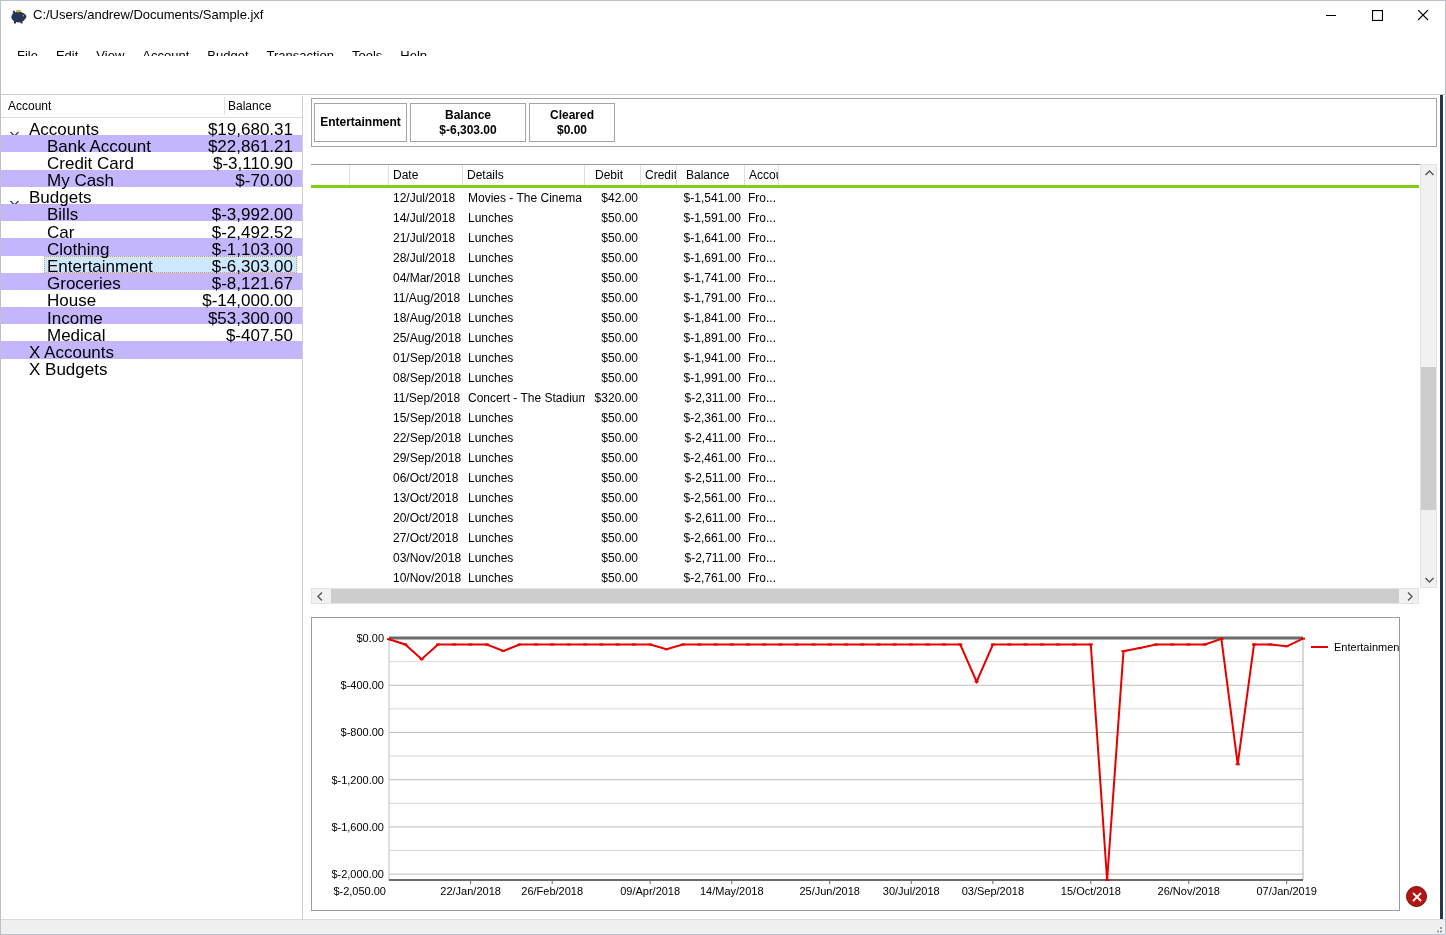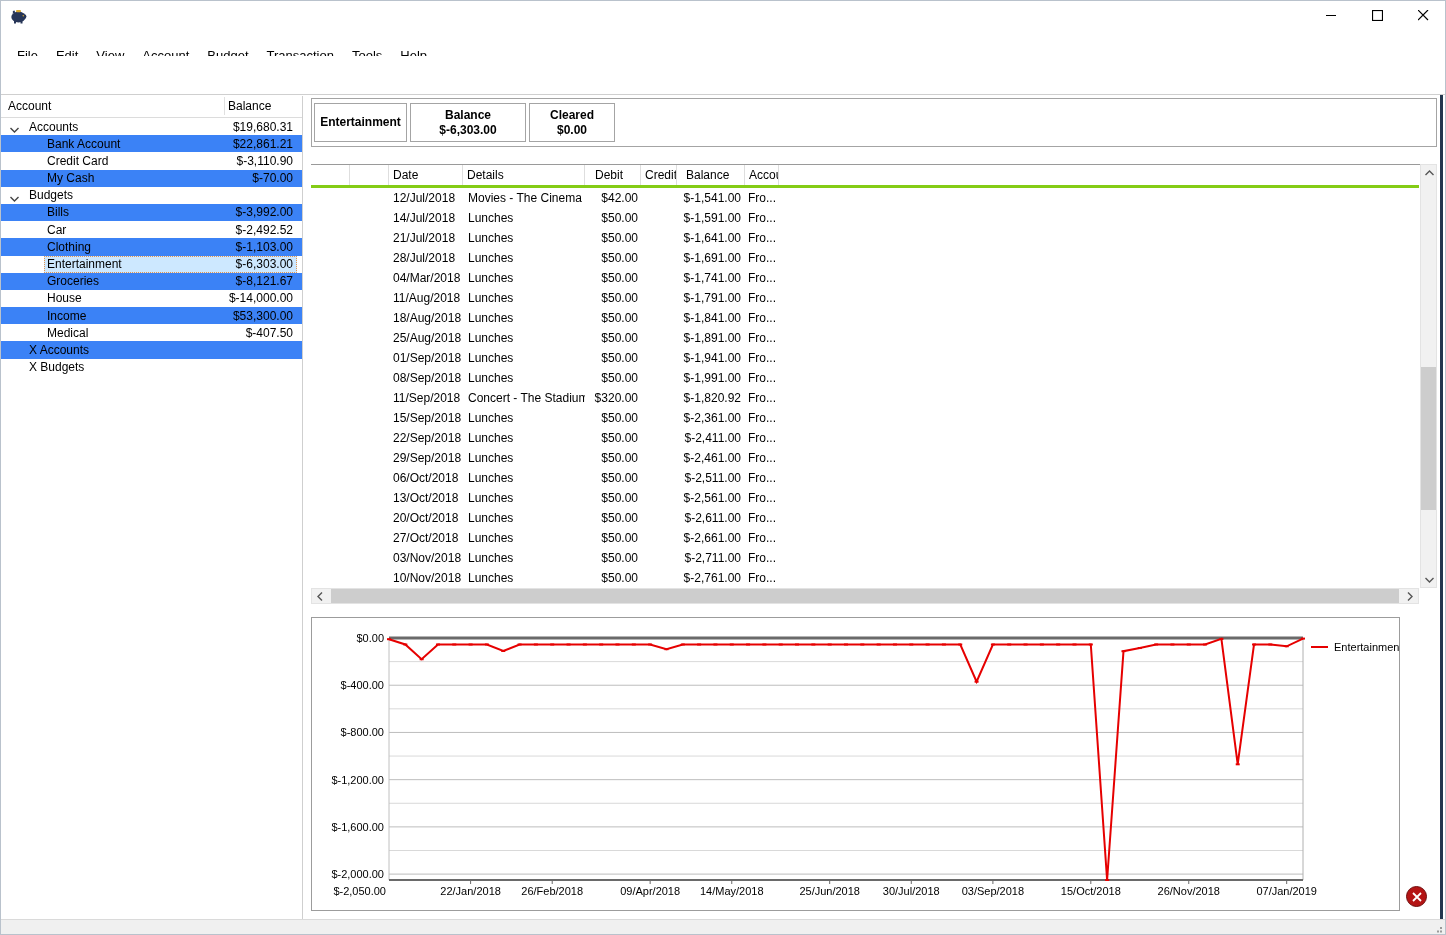--- a/index.html
+++ b/index.html
@@ -15,22 +15,22 @@
   #menubar .mitem{padding:3px 9px;cursor:default;}
   
   #toolbar{left:0;top:56px;width:1446px;height:39px;background:#fff;border-bottom:1px solid #cfcfcf;box-sizing:border-box;}
   .tbtn{top:62px;width:28px;height:28px;display:flex;align-items:center;justify-content:center;}
   
   #sidebar{left:0;top:96px;width:303px;height:823px;background:#fff;border-right:1px solid #cfcfcf;box-sizing:border-box;}
   #sidebar-header{position:relative;height:21px;border-bottom:1px solid #dcdcdc;font-size:12px;}
   #sidebar-header .h1{position:absolute;left:8px;top:3px;}
   #sidebar-header .h2{position:absolute;left:228px;top:3px;}
   #sidebar-header .vsep{position:absolute;left:224px;top:1px;width:1px;height:18px;background:#e0e0e0;}
-  .srow{position:relative;height:17.2px;font-size:12px;display:block;}
-  .srow.zebra{background:#3b82f6;}
+  .srow{position:relative;height:17.2px;font-size:17px;display:block;}
+  .srow.zebra{background:#c4b5fd;}
   .srow .chev{position:absolute;left:10px;top:4px;}
   .srow .lbl{position:absolute;top:1.5px;white-space:nowrap;z-index:2;}
   .srow .bal{position:absolute;right:9px;top:1.5px;z-index:2;}
   .srow .hilite{position:absolute;left:44px;right:5px;top:0;bottom:0;background:#cde8ff;border:1px dotted #e6954e;box-sizing:border-box;z-index:1;}
   
   #regheader{left:311px;top:98px;width:1126px;height:49px;border:1px solid #a4a4a4;box-sizing:border-box;background:#fff;}
   .tabbox{position:absolute;top:4px;height:39px;border:1px solid #a4a4a4;box-sizing:border-box;display:flex;flex-direction:column;align-items:center;justify-content:center;font-size:12px;font-weight:bold;line-height:15px;}
   
   #tabletop{left:311px;top:164px;width:1126px;height:1px;background:#9a9a9a;}
   #table{left:311px;top:165px;width:1108px;height:421px;background:#fff;overflow:hidden;font-size:12px;}
@@ -66,20 +66,21 @@
     <svg width="17" height="17" viewBox="0 0 17 17">
       <ellipse cx="8.5" cy="10" rx="7.2" ry="5.4" fill="#273658"></ellipse>
       <circle cx="14.2" cy="9.5" r="2.2" fill="#273658"></circle>
       <rect x="4" y="14" width="2" height="2.5" fill="#273658"></rect>
         <rect x="10.5" y="14" width="2" height="2.5" fill="#273658"></rect>
       <rect x="6" y="3" width="5" height="2.2" rx="1" fill="#d7a831"></rect>
       <path d="M3 6 Q2 3.5 4.5 3.5 Q5.5 5 4.8 6 Z" fill="#273658"></path>
       <circle cx="13.3" cy="8.7" r="0.8" fill="#d7a831"></circle>
     </svg>
   </span>
+  <div class="abs title">C:/Users/andrew/Documents/Sample.jxf</div>
   <div class="abs winbtn" style="right:92px;">
     <svg width="11" height="11" viewBox="0 0 11 11">
         <line x1="0" y1="5.5" x2="10" y2="5.5" stroke="#000" stroke-width="1"></line>
       </svg>
   </div>
   <div class="abs winbtn" style="right:46px;">
     <svg width="11" height="11" viewBox="0 0 11 11">
         <rect x="0.5" y="0.5" width="10" height="10" fill="none" stroke="#000" stroke-width="1.2"></rect>
       </svg>
   </div>
@@ -398,21 +399,21 @@
         <div class="c6">$-1,991.00</div>
         <div class="c7">Fro...</div>
       </div>
       <div class="trow">
         <div class="c0"></div>
         <div class="c1"></div>
         <div class="c2">11/Sep/2018</div>
         <div class="c3">Concert - The Stadium</div>
         <div class="c4">$320.00</div>
         <div class="c5"></div>
-        <div class="c6">$-1,820.92</div>
+        <div class="c6">$-2,311.00</div>
         <div class="c7">Fro...</div>
       </div>
       <div class="trow">
         <div class="c0"></div>
         <div class="c1"></div>
         <div class="c2">15/Sep/2018</div>
         <div class="c3">Lunches</div>
         <div class="c4">$50.00</div>
         <div class="c5"></div>
         <div class="c6">$-2,361.00</div>

